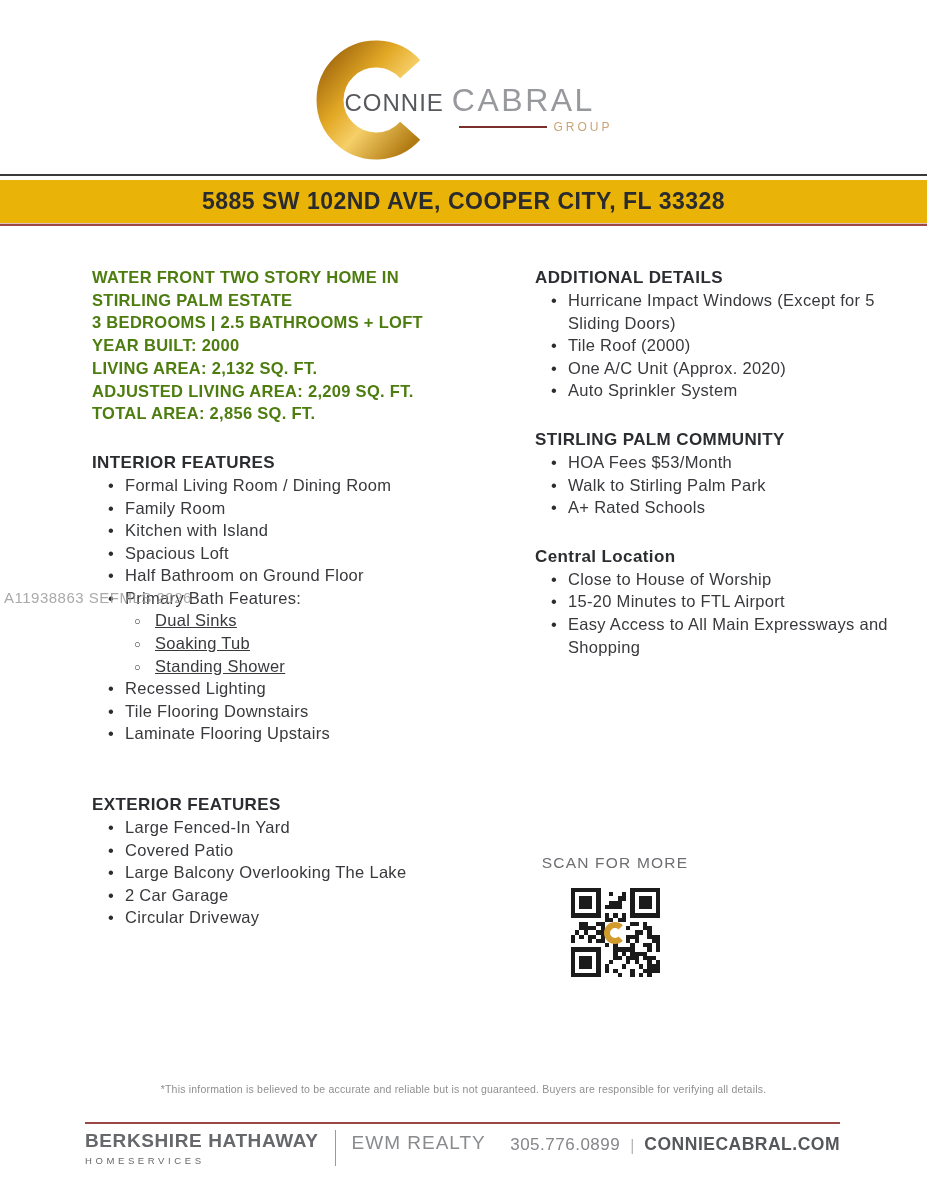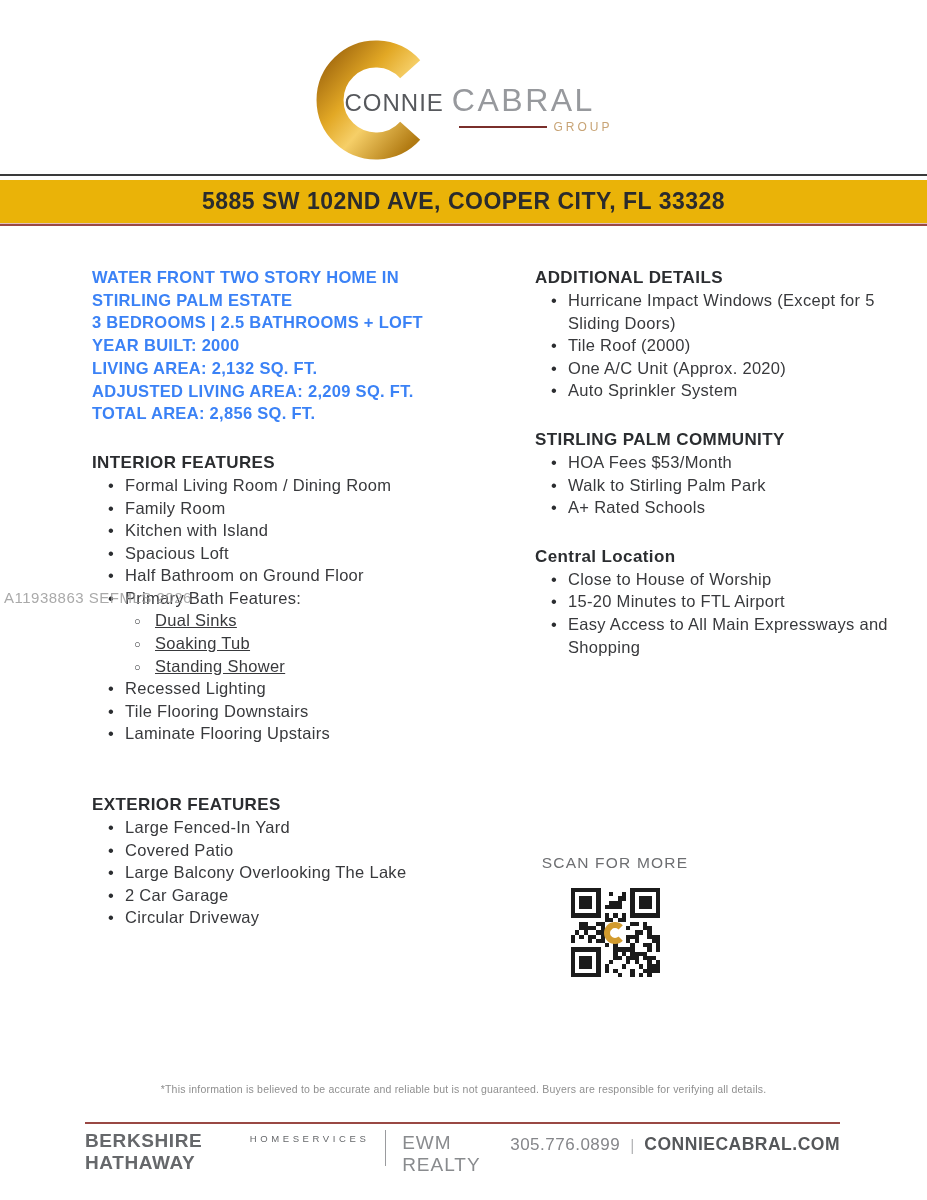--- a/index.html
+++ b/index.html
@@ -32,21 +32,21 @@
 
   
   .content { margin-top:42px; display:flex; }
   .col-left  { margin-left:92px; width:443px; }
   .col-right { width:372px; position:relative; }
 
   .section-title { font-size:17px; font-weight:700; color:#2b2d30; letter-spacing:0.4px; line-height:23px; }
   .mt-sec { margin-top:26px; }
 
   ul { list-style:none; }
-  ul.plain li { font-size:16.5px; font-weight:700; color:#3b82f6; line-height:22.7px; letter-spacing:0.3px; }
+  ul.plain li { font-size:16.5px; font-weight:700; color:#4d7c0f; line-height:22.7px; letter-spacing:0.3px; }
   ul.bullets > li { position:relative; padding-left:33px; font-size:16.5px; line-height:22.6px; letter-spacing:0.3px; color:#38393c; }
   ul.bullets > li::before { content:"\2022"; position:absolute; left:16px; top:0; color:#2b2d30; }
   ul.sublist > li { position:relative; padding-left:30px; font-size:16.5px; line-height:22.6px; letter-spacing:0.3px; color:#38393c;text-decoration:underline; }
   ul.sublist > li::before { content:"\25CB"; position:absolute; left:9px; top:1px; font-size:11px; color:#2b2d30; }
 
   .exterior-block { margin-top:48px; }
 
   
   .scan-block { position:absolute; left:-8px; top:588px; width:176px; text-align:center; }
   .scan-label { font-size:15.5px; color:#6d6e71; letter-spacing:1.2px; font-weight:400; }
@@ -66,21 +66,21 @@
   }
 
   
   .disclaimer {
     position:absolute; left:0; right:0; top:1083px; text-align:center;
     font-size:10.5px; color:#8f8f8f; letter-spacing:0.2px;
   }
   .footer-rule { position:absolute; left:85px; right:87px; top:1122px; height:2px; background:#994844; }
   .footer { position:absolute; left:85px; right:87px; top:1130px; display:flex; justify-content:space-between; align-items:flex-start; }
   .brand-group { display:flex; align-items:flex-start; }
-  .bh-stack { display:flex; flex-direction:row; }
+  .bh-stack { display:flex; flex-direction:column; }
   .bh-primary { font-size:19px; font-weight:700; color:#66686b; letter-spacing:0.6px; }
   .bh-sub { font-size:9.5px; color:#66686b; letter-spacing:3.6px; margin-top:3px; font-weight:400; }
   .brand-divider { width:1px; height:36px; background:#9a9b9e; margin:0 16px; }
   .ewm { font-size:19px; font-weight:300; color:#898b8e; letter-spacing:1px; margin-top:2px; }
   .contact-group { display:flex; align-items:flex-end; margin-top:4px; }
   .phone { font-size:17px; color:#85868a; font-weight:300; letter-spacing:0.5px; }
   .contact-sep { font-size:16px; color:#b5b6b8; margin:0 10px; }
   .site { font-size:17.5px; font-weight:700; color:#55575a; letter-spacing:0.5px; }
 </style>
 </head>

